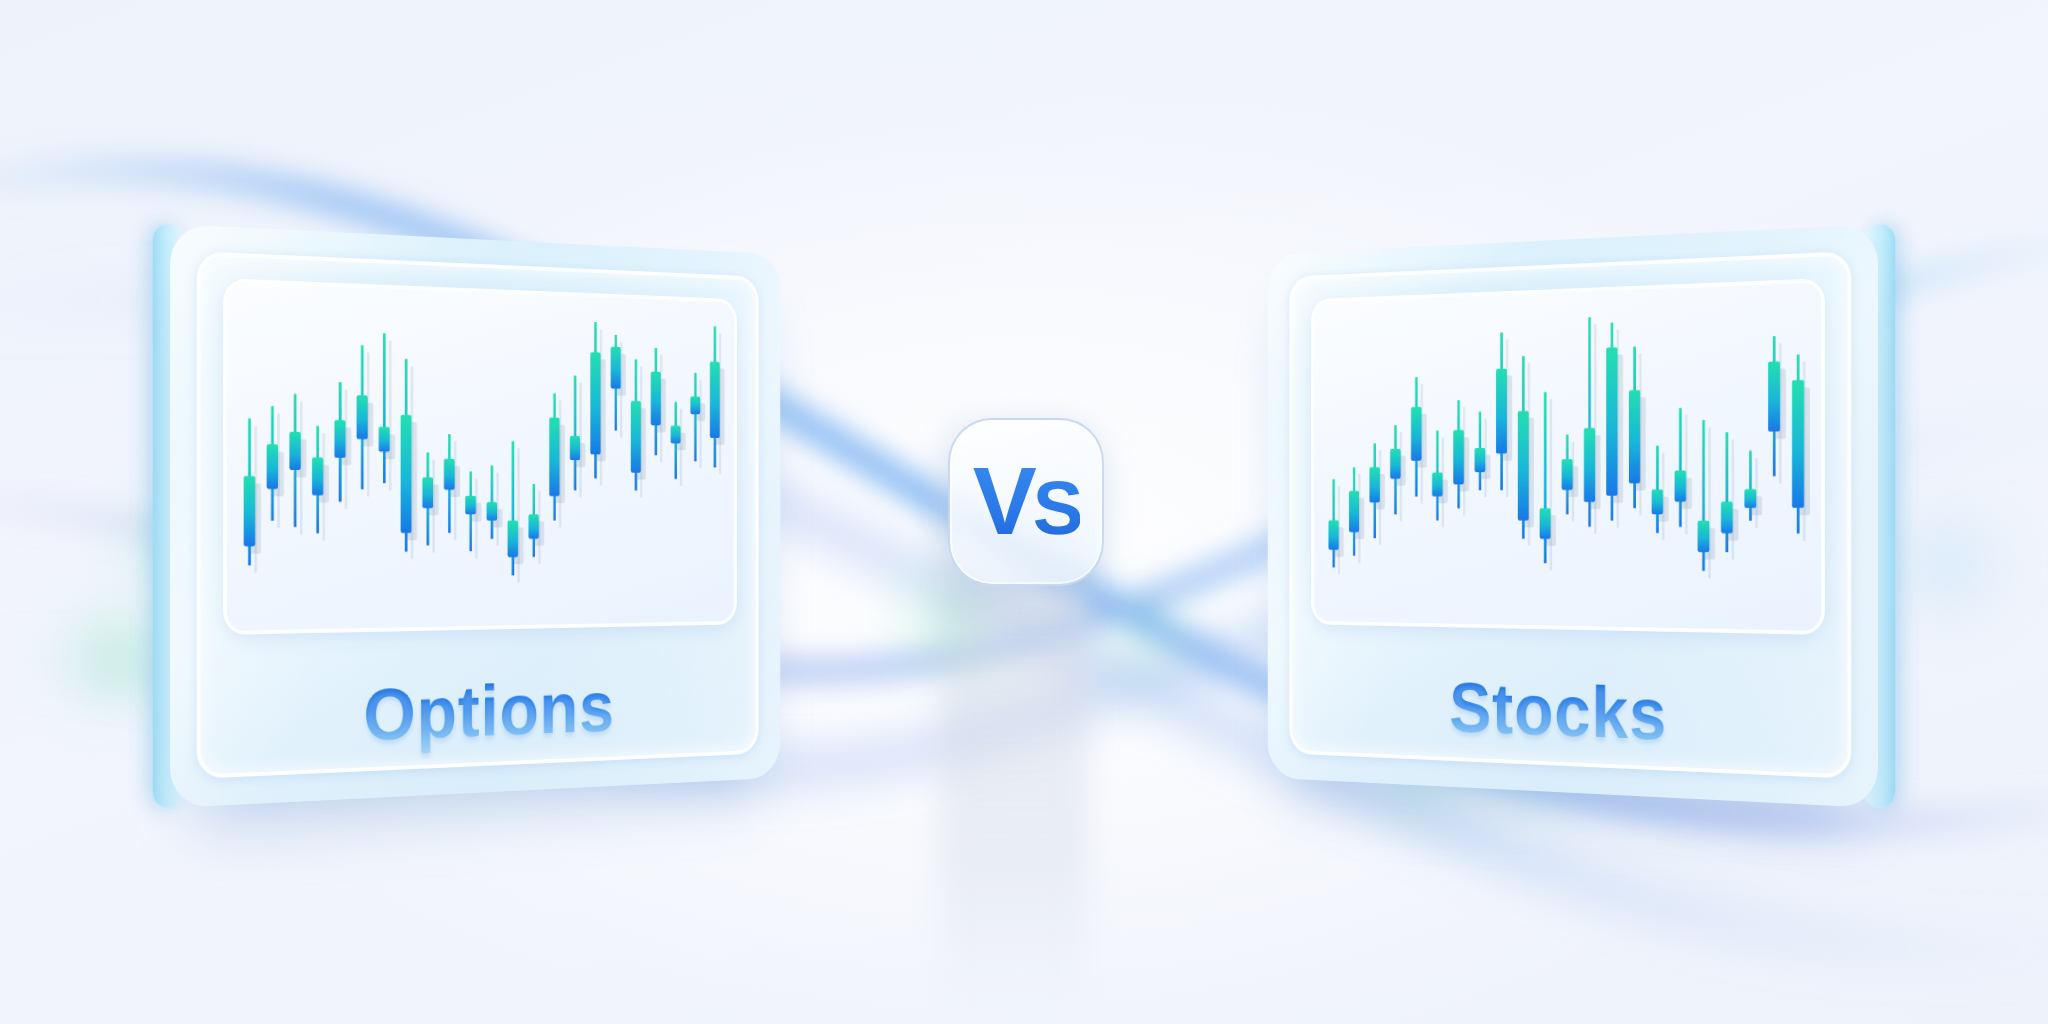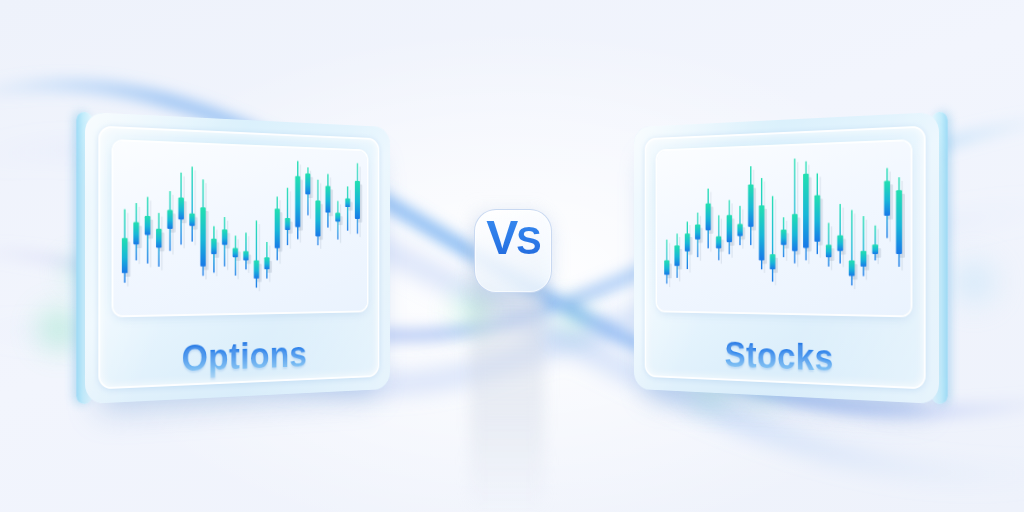--- a/index.html
+++ b/index.html
@@ -73,21 +73,21 @@
   
   #card-stocks{left:583px;top:112px;
     transform:perspective(900px) rotateY(-17deg);transform-origin:right center;}
 
   
   #vs-badge{
     position:absolute;left:474px;top:209px;width:76px;height:82px;border-radius:22px;
     background:linear-gradient(160deg, rgba(255,255,255,.92) 0%, rgba(246,250,255,.80) 55%, rgba(236,246,255,.75) 100%);
     border:1px solid rgba(186,206,236,.75);
     box-shadow:0 6px 18px rgba(140,175,225,.30), 0 0 0 1px rgba(255,255,255,.6) inset;
-    display:flex;align-items:flex-start;justify-content:center;
+    display:flex;align-items:center;justify-content:center;
   }
   #vs-badge .vs-text{
     font-size:48px;font-weight:bold;letter-spacing:-2px;
     background:linear-gradient(180deg,#3a8cf0 0%,#2b7ae8 55%,#1f63d8 100%);
     -webkit-background-clip:text;background-clip:text;color:transparent;
   }
   #vs-badge .vs-text .small{font-size:38px;}
 </style>
 </head>
 <body>

